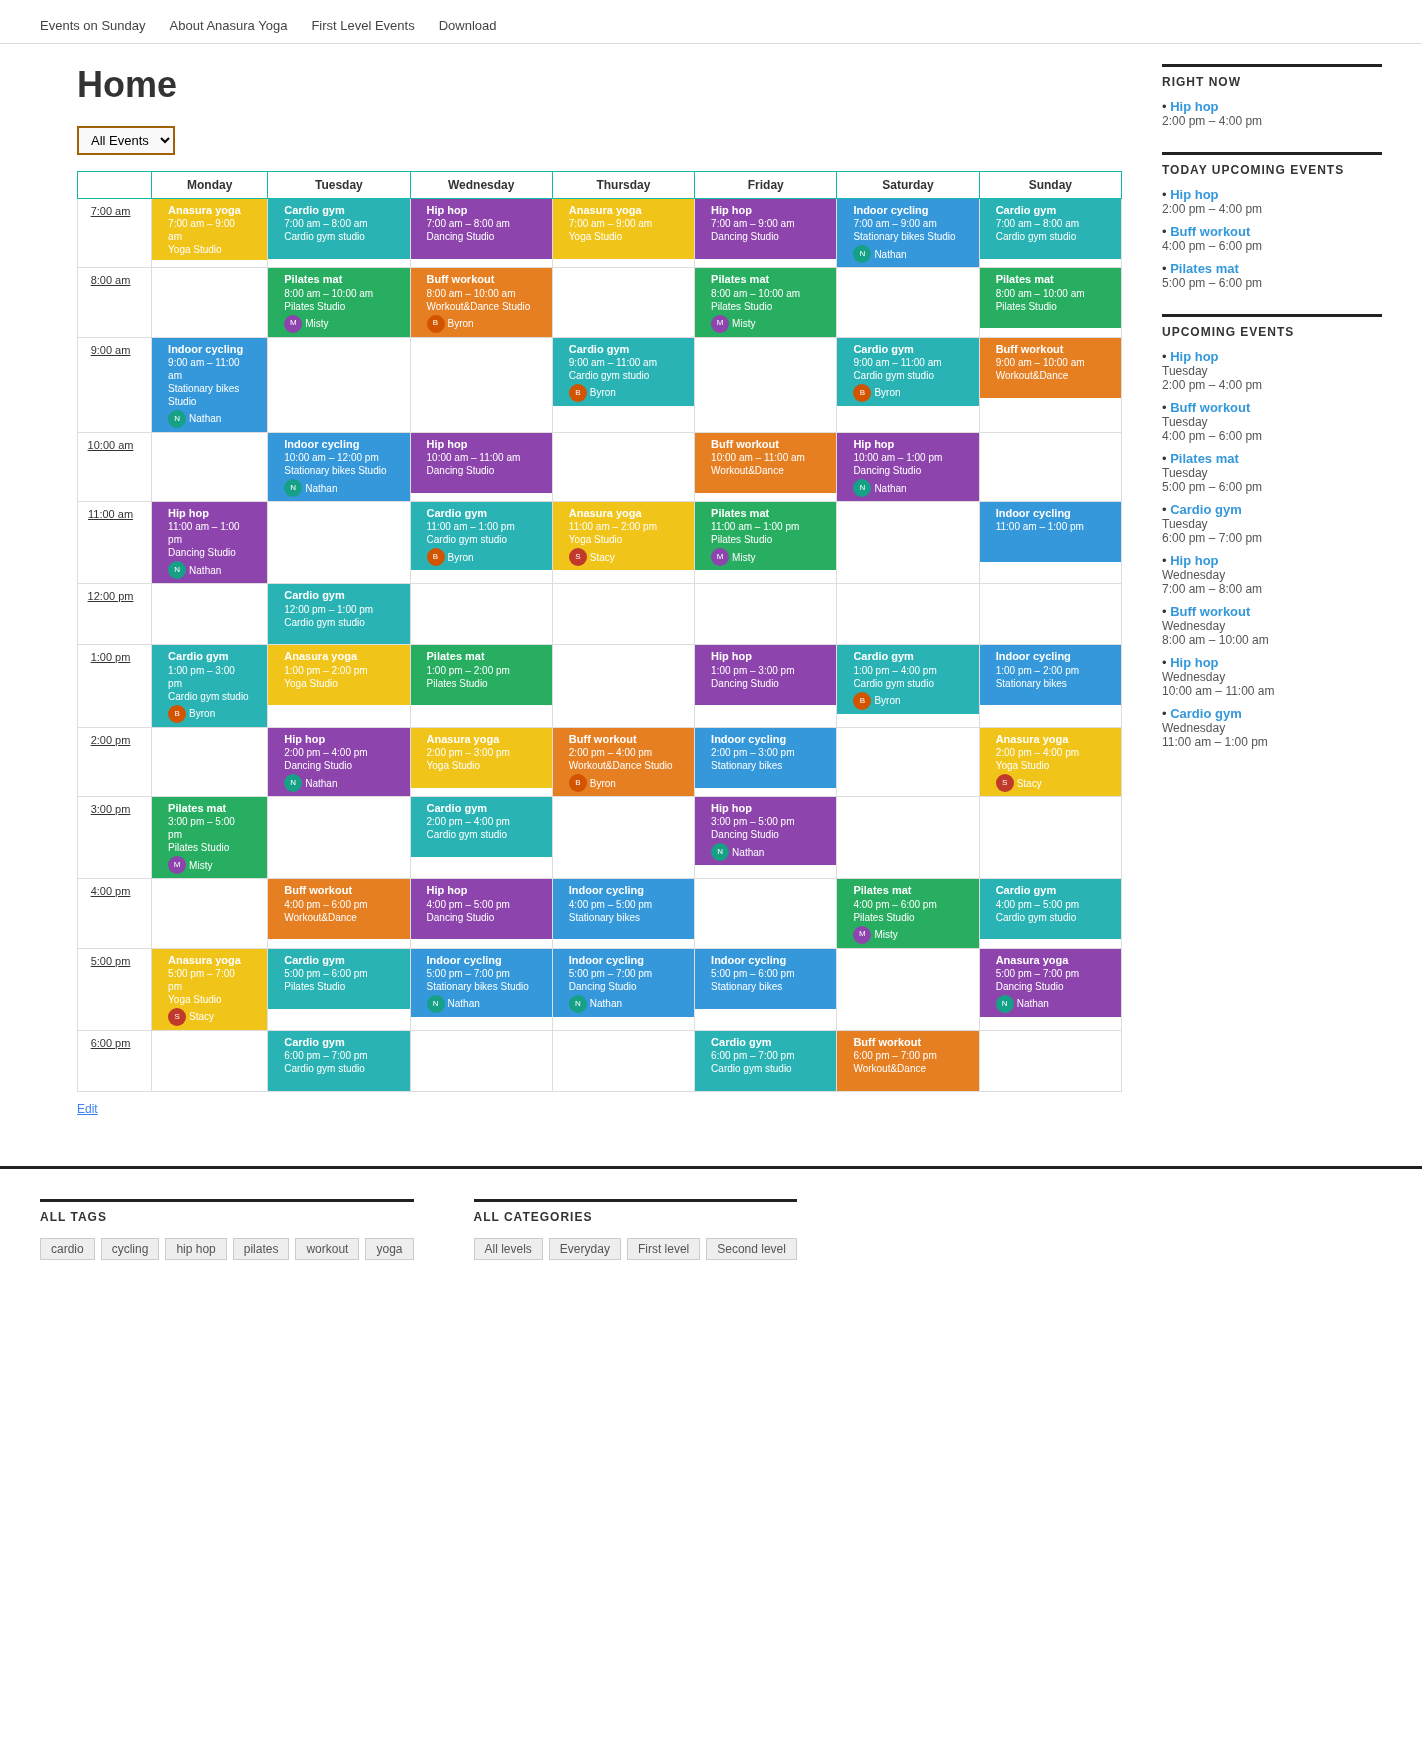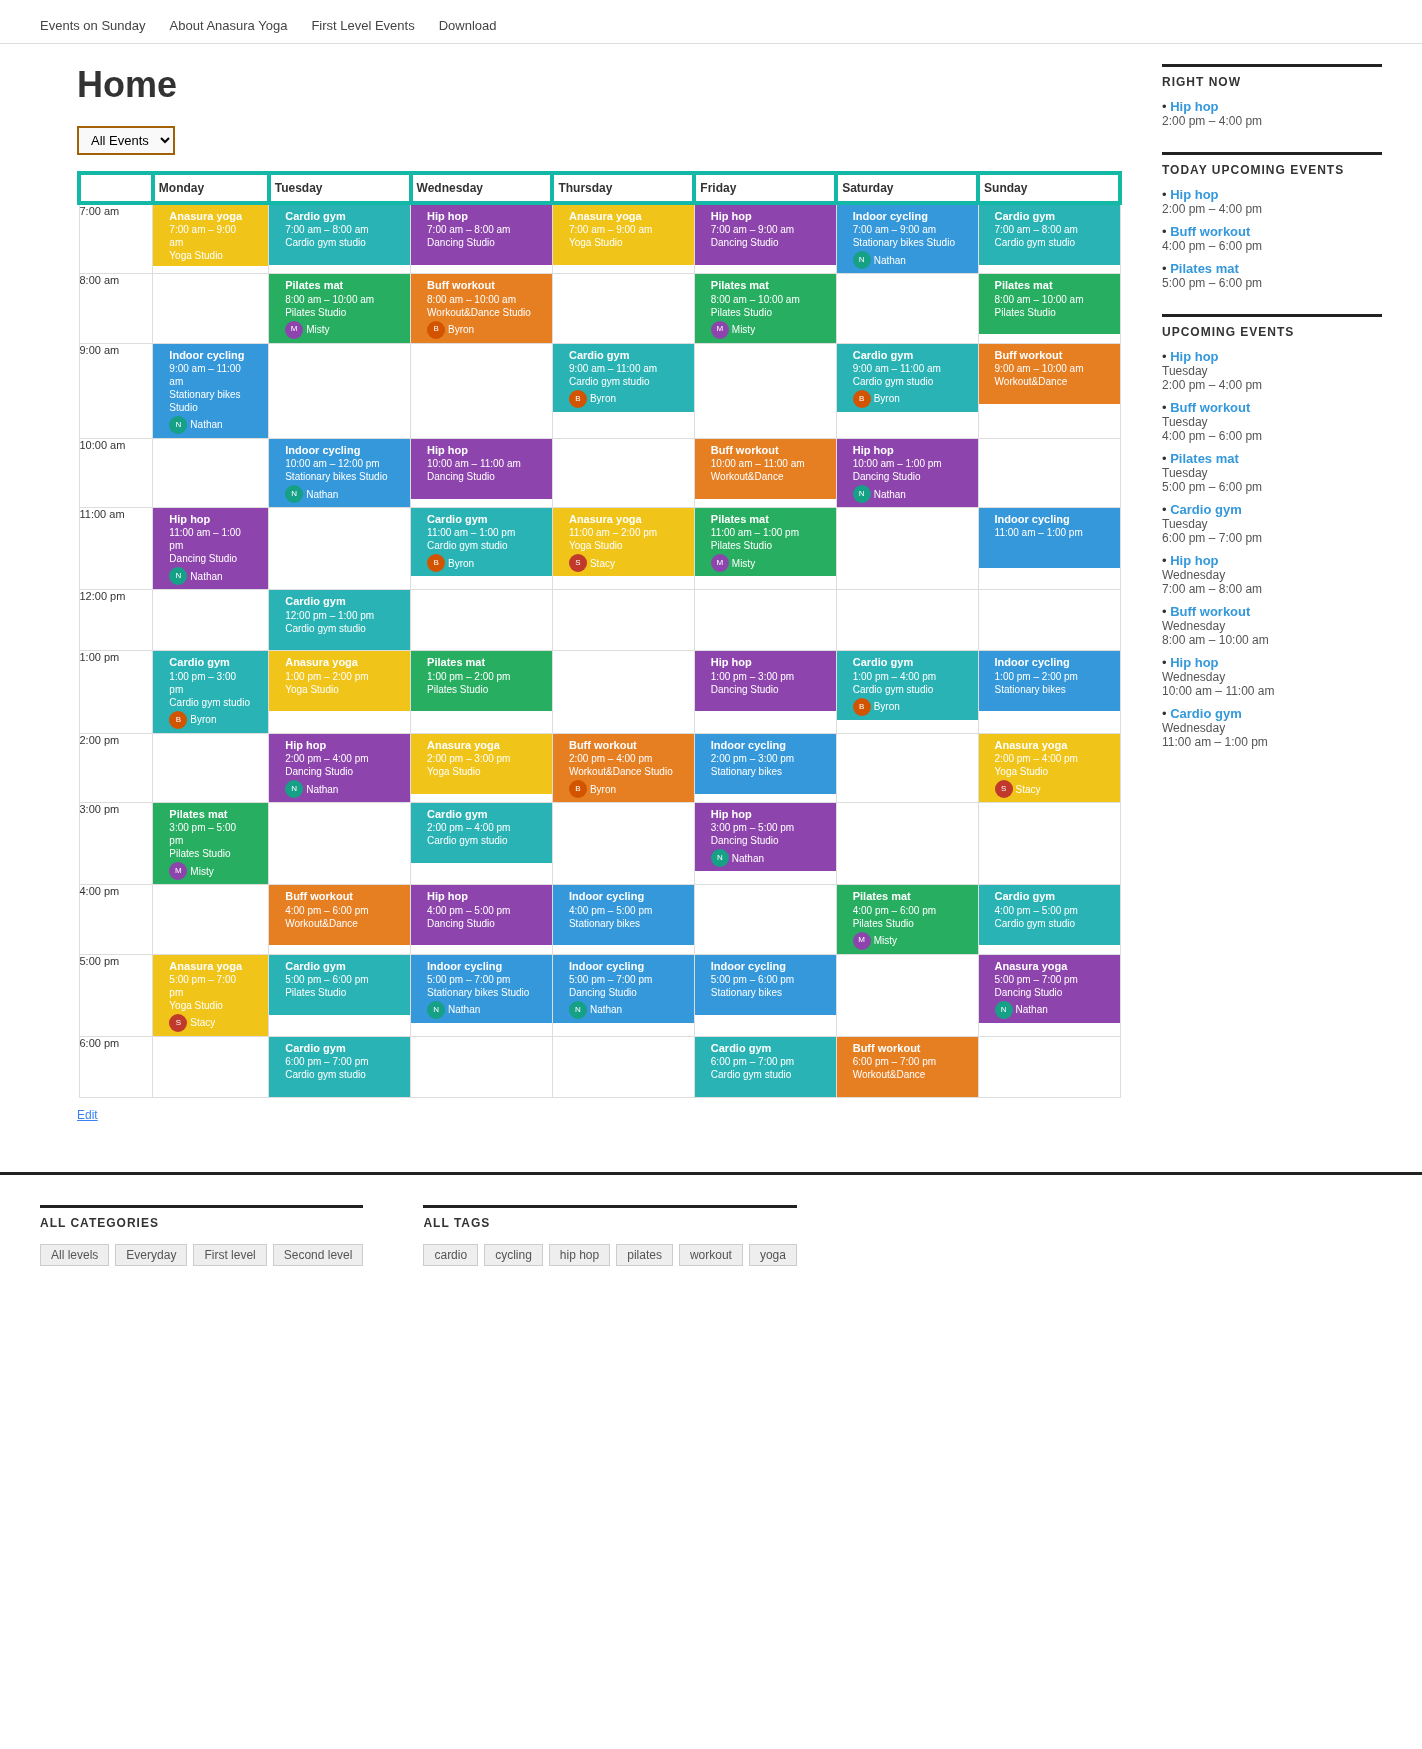--- a/index.html
+++ b/index.html
@@ -15,22 +15,22 @@
     .main-content { flex: 1; min-width: 0; margin-left: 37px; }
     .sidebar { width: 220px; flex-shrink: 0; }
 
     .page-heading { font-size: 36px; font-weight: bold; margin-bottom: 20px; }
 
     .filter-bar { margin-bottom: 16px; }
     .filter-select { border: 2px solid #a16207; padding: 4px 8px; font-size: 13px; background: #f9f9f9; cursor: pointer; }
 
     
     .timetable { width: 100%; border-collapse: collapse; font-size: 11px; }
-    .timetable th { background: #fff; text-align: left; font-weight: bold; padding: 6px 4px; border: 4px solid #14b8a6; font-size: 12px; }
-    .timetable td.time-col { width: 55px; text-align: left; padding-right: 8px; font-size: 11px; color: #333; vertical-align: top; border: 1px solid #ddd; }
+    .timetable th { background: #fff; text-align: center; font-weight: bold; padding: 6px 4px; border: 1px solid #14b8a6; font-size: 12px; }
+    .timetable td.time-col { width: 55px; text-align: center; padding-right: 8px; font-size: 11px; color: #333; vertical-align: top; padding-top: 6px; border: 1px solid #ddd; text-decoration: underline; }
     .timetable td.event-cell { vertical-align: top; border: 1px solid #ddd; padding: 0; width: 85px; }
 
     .event-block { padding: 4px 16px; min-height: 60px; color: #fff; font-size: 10px; line-height: 1.3; }
     .event-block .ev-title { font-weight: bold; font-size: 11px; display: block; }
     .event-block .ev-time { font-size: 10px; display: block; }
     .event-block .ev-location { font-size: 10px; display: block; }
     .event-block .ev-instructor { display: flex; align-items: center; gap: 3px; margin-top: 2px; font-size: 10px; }
     .avatar { width: 18px; height: 18px; border-radius: 50%; display: inline-flex; align-items: center; justify-content: center; font-size: 8px; color: #fff; flex-shrink: 0; }
 
     
@@ -648,33 +648,33 @@
           <a href="#">Cardio gym</a>
           <div class="ev-meta">Wednesday<br>11:00 am – 1:00 pm</div>
         </li>
       </ul>
     </div>
 
   </aside>
 </div>
 
 <div class="footer-widgets">
-  <div class="widget">
-    <h4>ALL CATEGORIES</h4>
-    <div class="tag-list">
-      <span class="tag-item">All levels</span>
-      <span class="tag-item">Everyday</span>
-      <span class="tag-item">First level</span>
-      <span class="tag-item">Second level</span>
-    </div>
-  </div>
   <div class="widget">
     <h4>ALL TAGS</h4>
     <div class="tag-list">
       <span class="tag-item">cardio</span>
       <span class="tag-item">cycling</span>
       <span class="tag-item">hip hop</span>
       <span class="tag-item">pilates</span>
       <span class="tag-item">workout</span>
       <span class="tag-item">yoga</span>
     </div>
   </div>
+  <div class="widget">
+    <h4>ALL CATEGORIES</h4>
+    <div class="tag-list">
+      <span class="tag-item">All levels</span>
+      <span class="tag-item">Everyday</span>
+      <span class="tag-item">First level</span>
+      <span class="tag-item">Second level</span>
+    </div>
+  </div>
 </div>
 
 </body></html>

